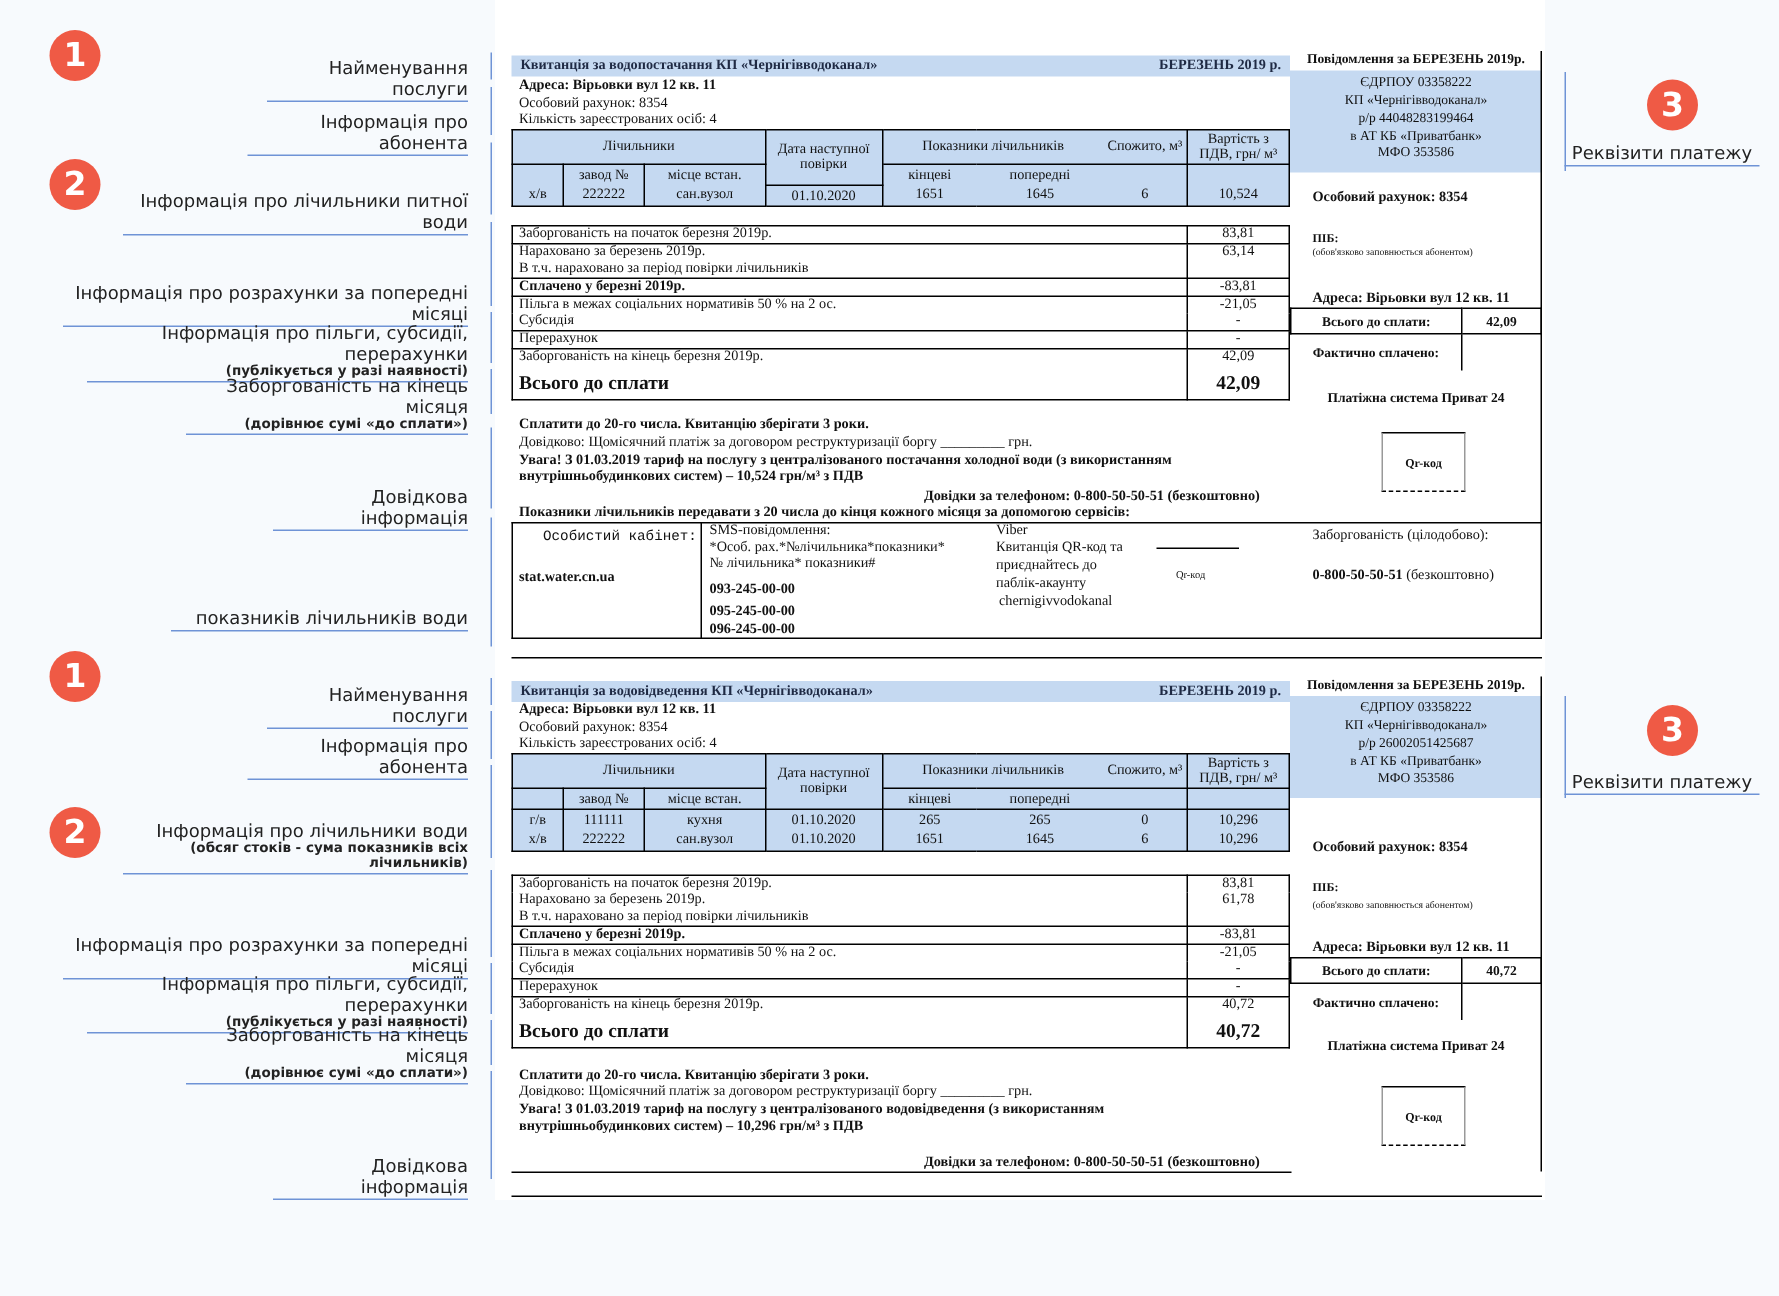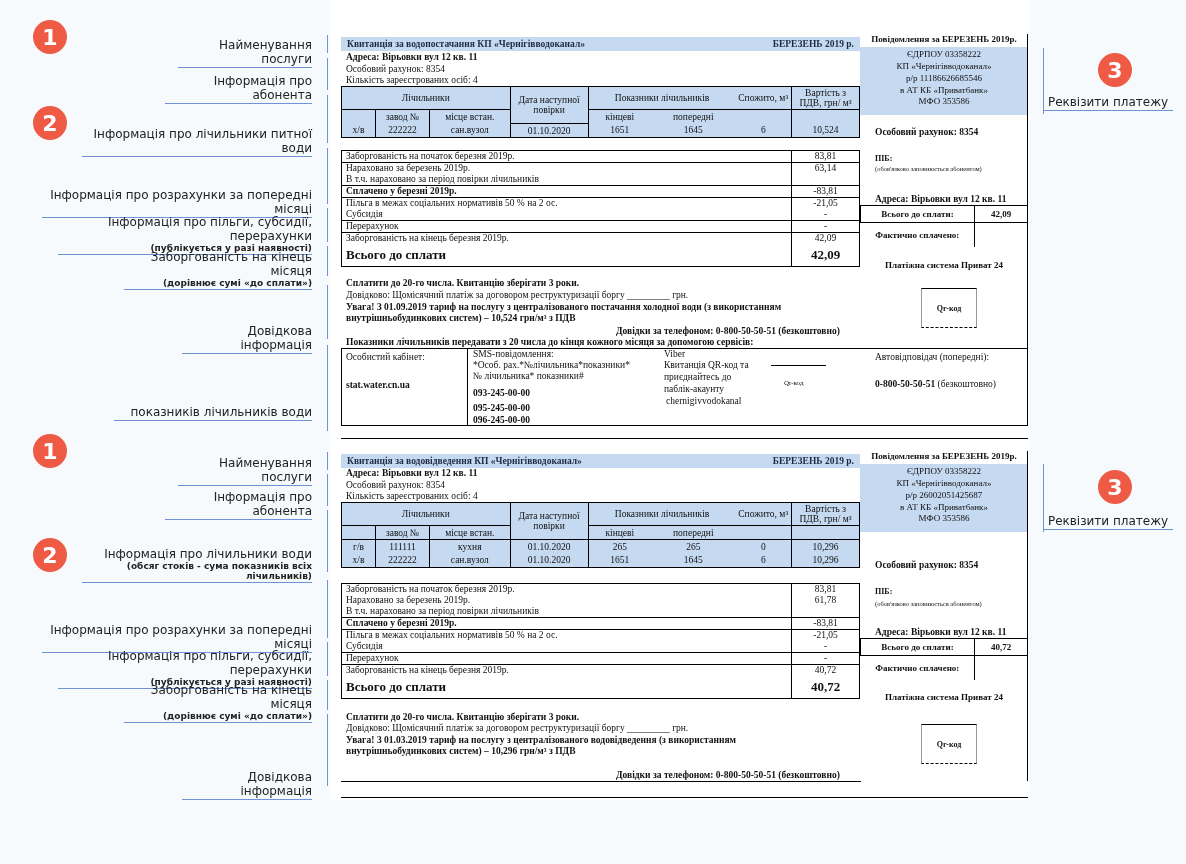--- a/index.html
+++ b/index.html
@@ -173,51 +173,51 @@
       </tr>
   <tr class="nt total">
         <td>Всього до сплати</td>
         <td class="v">42,09</td>
       </tr>
 </tbody>
   </table>
 
 <div class="rc bold" style="left:346px;top:278px;">Сплатити до 20-го числа. Квитанцію зберігати 3 роки.</div>
 <div class="rc" style="left:346px;top:290px;">Довідково: Щомісячний платіж за договором реструктуризації боргу   _________ грн.</div>
-<div class="rc bold" style="left:346px;top:302px;">Увага! З 01.09.2019 тариф на послугу з централізованого постачання холодної води (з використанням</div>
+<div class="rc bold" style="left:346px;top:302px;">Увага! З 01.03.2019 тариф на послугу з централізованого постачання холодної води (з використанням</div>
 <div class="rc bold" style="left:346px;top:313px;">внутрішньобудинкових систем) – 10,524 грн/м³ з ПДВ</div>
 <div class="rc bold" style="left:616px;top:326px;">Довідки за телефоном: 0-800-50-50-51 (безкоштовно)</div>
 <div class="rc bold" style="left:346px;top:337px;">Показники лічильників передавати з 20 числа до кінця кожного місяця за допомогою сервісів:</div>
 
 <div class="hline" style="left:341px;top:348px;width:687px;"></div>
 <div class="vline" style="left:467px;top:348px;height:78px;"></div>
 <div class="hline" style="left:341px;top:425px;width:687px;"></div>
 <div class="vline" style="left:341px;top:348px;height:78px;"></div>
 
-<div class="rc" style="left:346px;top:352px;">Особистий кабінет:</div>
+<div class="rc" style="left:362px;top:352px;font-family:Liberation Mono, monospace;">Особистий кабінет:</div>
 <div class="rc bold" style="left:346px;top:380px;">stat.water.cn.ua</div>
 <div class="rc" style="left:473px;top:349px;">SMS-повідомлення:</div>
 <div class="rc" style="left:473px;top:360px;">*Особ. рах.*№лічильника*показники*</div>
 <div class="rc" style="left:473px;top:371px;">№ лічильника* показники#</div>
 <div class="rc bold" style="left:473px;top:388px;">093-245-00-00</div>
 <div class="rc bold" style="left:473px;top:403px;">095-245-00-00</div>
 <div class="rc bold" style="left:473px;top:415px;">096-245-00-00</div>
 <div class="rc" style="left:664px;top:349px;">Viber</div>
 <div class="rc" style="left:664px;top:360px;">Квитанція QR-код та</div>
 <div class="rc" style="left:664px;top:372px;">приєднайтесь до</div>
 <div class="rc" style="left:664px;top:384px;">паблік-акаунту</div>
 <div class="rc" style="left:666px;top:396px;">chernigivvodokanal</div>
 <div class="hline" style="left:771px;top:365px;width:55px;"></div>
 <div class="rc" style="left:784px;top:378px;font-size:7px;">Qr-код</div>
 
 <div class="req bold" style="top:34px;">Повідомлення за БЕРЕЗЕНЬ 2019р.</div>
 <div class="blue" style="position:absolute;left:860px;top:47px;width:168px;height:68px;"></div>
 <div class="req" style="top:49px;">ЄДРПОУ 03358222</div>
 <div class="req" style="top:61px;">КП «Чернігівводоканал»</div>
-<div class="req" style="top:73px;">р/р 11186626685546</div>
+<div class="req" style="top:73px;">р/р 44048283199464</div>
 <div class="req" style="top:85px;">в АТ КБ «Приватбанк»</div>
 <div class="req" style="top:96px;">МФО 353586</div>
 <div class="rc bold" style="left:875px;top:127px;">Особовий рахунок: 8354</div>
 <div class="vline" style="left:1027px;top:34px;height:392px;"></div>
 <div class="rc bold" style="left:875px;top:153px;font-size:8px;">ПІБ:</div>
 <div class="rc" style="left:875px;top:163px;font-size:6.5px;">(обов'язково заповнюється абонентом)</div>
 <div class="rc bold" style="left:875px;top:194px;">Адреса: Вірьовки вул 12 кв. 11</div>
 <table class="small-tbl" style="left:860px;top:205px;width:168px;">
   <tbody>
       <tr>
@@ -225,21 +225,21 @@
         <td style="width:53px;text-align:center;">42,09</td>
       </tr>
   <tr>
         <td style="text-align:center;border-left:none;border-bottom:none;height:24px;">Фактично сплачено:</td>
         <td style="border-right:none;border-bottom:none;"></td>
       </tr>
 </tbody>
   </table>
 <div class="req bold" style="top:260px;">Платіжна система Приват 24</div>
 <div class="qr" style="left:921px;top:288px;">Qr-код</div>
-<div class="rc" style="left:875px;top:352px;">Автовідповідач (попередні):</div>
+<div class="rc" style="left:875px;top:352px;">Заборгованість (цілодобово):</div>
 <div class="rc" style="left:875px;top:379px;"><b>0-800-50-50-51</b> <span>(безкоштовно)</span></div>
 
 <div class="hline" style="left:341px;top:438px;width:687px;"></div>
 
 <div class="hdr blue" style="top:454px;">
   <span>Квитанція за водовідведення КП «Чернігівводоканал»</span>
   <span>БЕРЕЗЕНЬ 2019 р.</span>
 </div>
 <div class="rc bold" style="left:346px;top:468px;">Адреса: Вірьовки вул 12 кв. 11</div>
 <div class="rc" style="left:346px;top:480px;">Особовий рахунок: 8354</div>

